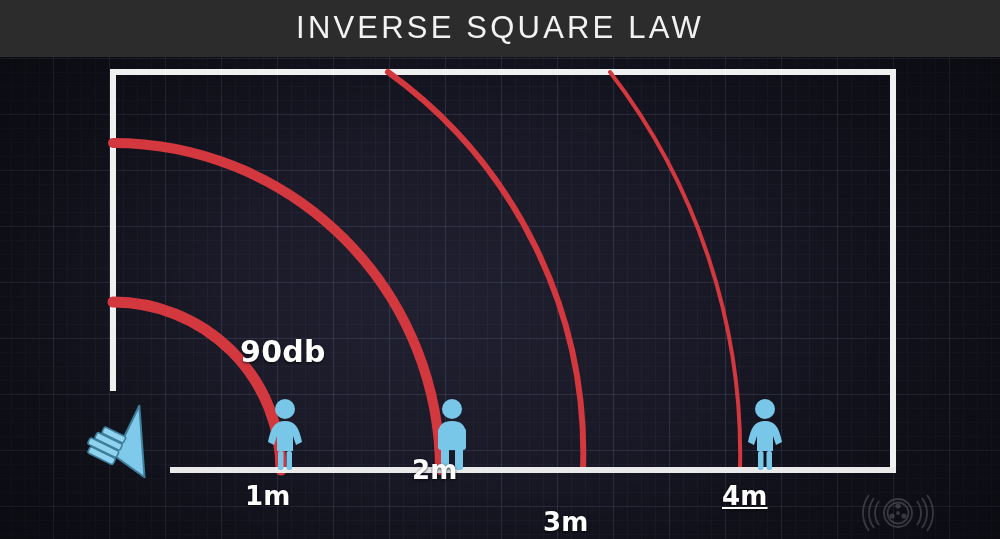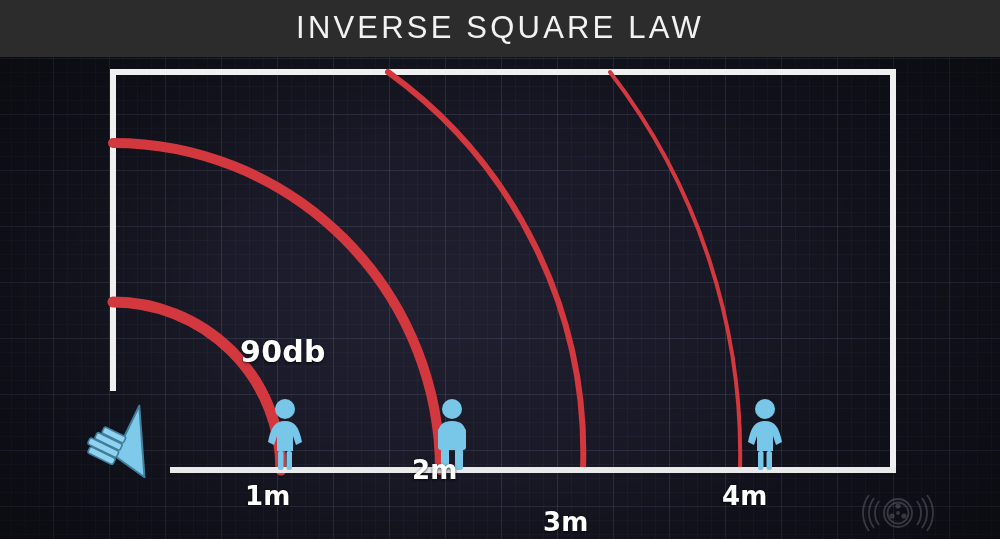--- a/index.html
+++ b/index.html
@@ -194,21 +194,21 @@
   <svg class="figure-icon" style="left:739px; top:398px;" width="52" height="74" viewBox="0 0 52 74">
     <circle cx="26" cy="11" r="10" fill="#78c7e8"></circle>
     <path d="M 26 23 C 16 23 12 29 9 44 L 15 47 L 18 38 L 18 53 L 34 53 L 34 38 L 37 47 L 43 44 C 40 29 36 23 26 23 Z" fill="#78c7e8"></path>
     <rect x="19" y="53" width="5.5" height="19" rx="2" fill="#78c7e8"></rect>
     <rect x="27.5" y="53" width="5.5" height="19" rx="2" fill="#78c7e8"></rect>
   </svg>
 
   <div class="dist-label" style="left:245px; top:481px; width:80px;">1m</div>
   <div class="dist-label" style="left:412px; top:455px; width:80px;">2m</div>
   <div class="dist-label" style="left:543px; top:507px; width:80px;">3m</div>
-  <div class="dist-label" style="left:722px; top:481px; width:80px;">4m</div>
+  <div class="dist-label" style="left:722px; top:481px; width:80px;text-decoration:underline;">4m</div>
 
   <svg id="watermark-logo" style="left:862px; top:489px;" width="72" height="48" viewBox="0 0 72 48">
     <g fill="none" stroke="#8d8d96" stroke-width="1.8">
       <circle cx="36" cy="24" r="14"></circle>
       <circle cx="36" cy="24" r="10.5"></circle>
       <path d="M 17 12 A 20 20 0 0 0 17 36"></path>
       <path d="M 12 9 A 25 25 0 0 0 12 39"></path>
       <path d="M 7 6 A 30 30 0 0 0 7 42"></path>
       <path d="M 55 12 A 20 20 0 0 1 55 36"></path>
       <path d="M 60 9 A 25 25 0 0 1 60 39"></path>

